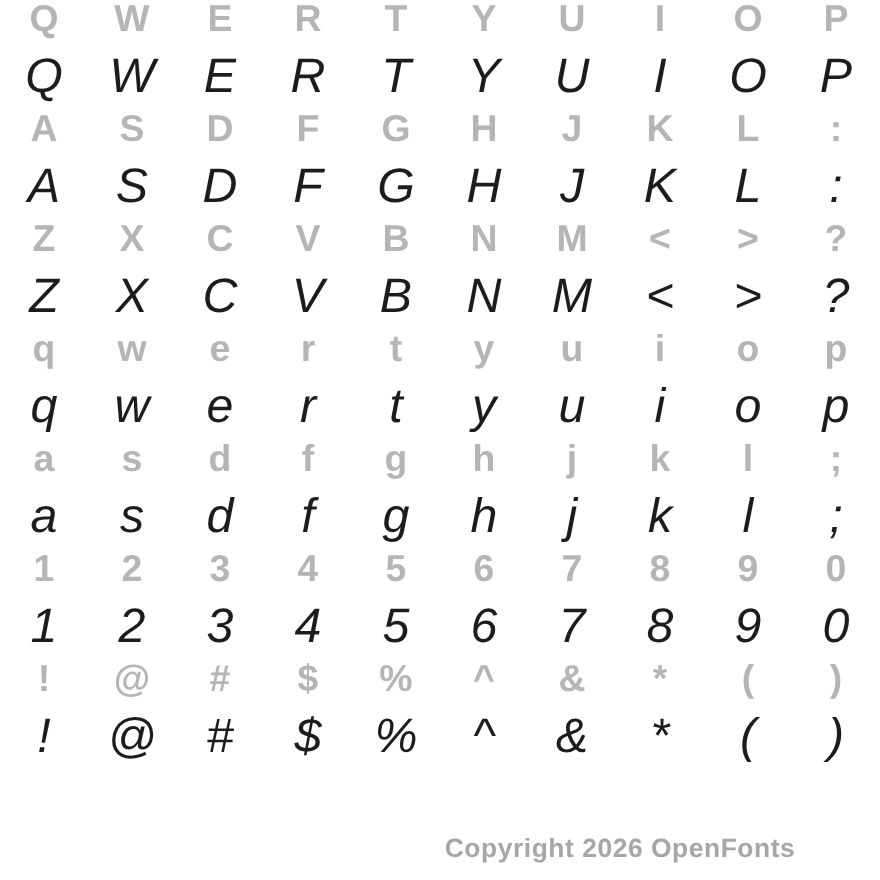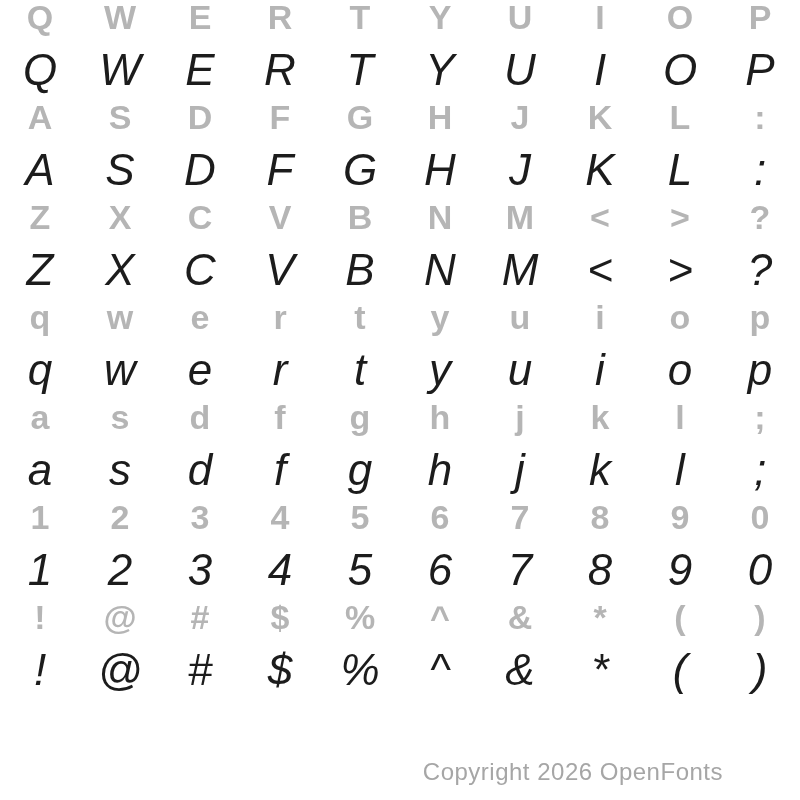--- a/index.html
+++ b/index.html
@@ -42,21 +42,21 @@
     font-size: 44px;
     font-weight: 100;
     font-style: italic;
     color: var(--ink-color, #1c1c1c);
   }
   .footer-copyright {
     position: absolute;
     right: 77px;
     top: 758px;
     font-size: 24px;
-    font-weight: 400;
+    font-weight: 700;
     letter-spacing: 0.5px;
     color: var(--footer-color, #a6a6a6);
   }
 </style>
 </head>
 <body style="--bg: #ffffff; --ref-color: #b5b5b5; --ink-color: #1c1c1c; --footer-color: #a6a6a6;">
 
 <div class="specimen">
   <div id="rows-container">
       <div class="char-row reference" style="top: 0px;">

